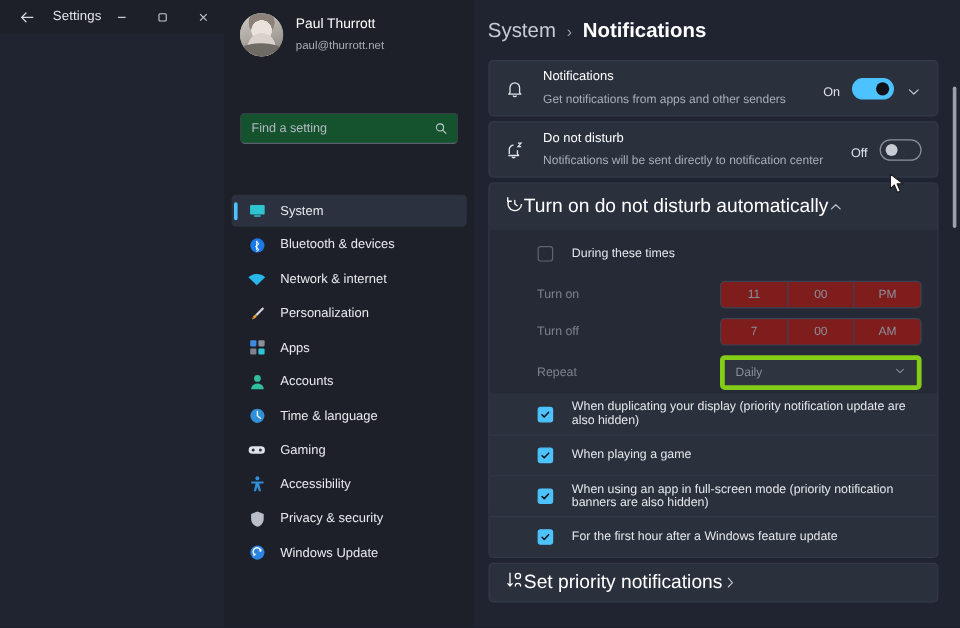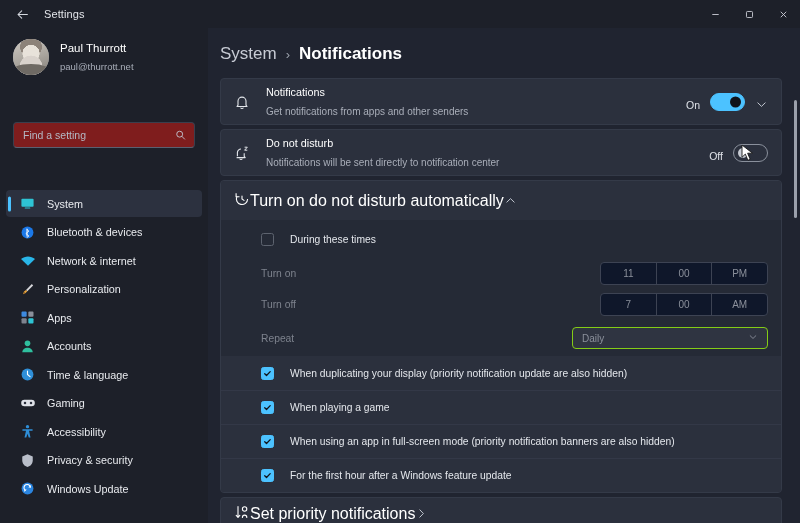--- a/index.html
+++ b/index.html
@@ -3,21 +3,21 @@
 <meta charset="utf-8">
 <style>
   * { margin:0; padding:0; box-sizing:border-box; }
   html,body { width:800px; height:523px; overflow:hidden; }
   body {
     background:#202430;
     font-family:"Liberation Sans", sans-serif;
     color:#ffffff;
     -webkit-font-smoothing:antialiased;
   }
-  .window { position:relative; width:800px; height:523px; display:flex; flex-direction:column;
+  .window { position:relative; width:800px; height:523px; display:flex; flex-direction:row;
             background:#202430; }
 
   
   .titlebar { height:28px; display:flex; align-items:center; flex:0 0 28px;
               background:#1d2029; }
   .tb-back { width:44px; height:28px; display:flex; align-items:center; justify-content:center;
              color:#d6d9e0; }
   .tb-title { font-size:11px; color:#e3e5ea; letter-spacing:.1px; }
   .tb-spacer { flex:1; }
   .tb-btn { width:34px; height:28px; display:flex; align-items:center; justify-content:center;
@@ -38,21 +38,21 @@
         radial-gradient(circle at 50% 40%, #e8e2da 0 30%, rgba(0,0,0,0) 31%),
         radial-gradient(circle at 50% 22%, #8c8279 0 32%, rgba(0,0,0,0) 33%),
         linear-gradient(160deg,#cfcac3 0%, #a9a49d 55%, #837e78 100%);
   }
   .avatar .shoulders { position:absolute; left:-8%; right:-8%; bottom:-16%; height:46%;
       background:#6f6a64; border-radius:50% 50% 0 0; }
   .pname { font-size:11.5px; color:#ffffff; line-height:1.25; }
   .pmail { font-size:9.5px; color:#a8adb8; line-height:1.3; margin-top:5px; }
 
   .searchwrap { padding:4px 13px 10px 13px; }
-  .search { position:relative; height:26px; background:#7f1d1d; border:1px solid #3a3f4d;
+  .search { position:relative; height:26px; background:#14532d; border:1px solid #3a3f4d;
             border-bottom:1px solid #5a6070; border-radius:4px; display:flex; align-items:center; }
   .search input { flex:1; background:transparent; border:0; outline:none; height:100%;
                   padding:0 24px 0 9px; font-size:10.5px; color:#e6e8ec;
                   font-family:"Liberation Sans", sans-serif; }
   .search input::placeholder { color:#b4b9c4; }
   .search .mag { position:absolute; right:8px; top:50%; transform:translateY(-50%);
                  color:#c4c9d4; display:flex; }
 
   .nav { flex:1; padding:0 6px; overflow:hidden; }
   .nav-item { position:relative; display:flex; align-items:center; gap:11px; height:27px;
@@ -104,26 +104,26 @@
   .cbx { width:13px; height:13px; border-radius:2.5px; flex:0 0 13px; display:flex;
          align-items:center; justify-content:center; }
   .cbx.checked { background:#4cc2ff; border:1px solid #4cc2ff; }
   .cbx.unchecked { background:transparent; border:1px solid #6f7683; }
   .cbx.unchecked.dim { border-color:#5d636f; }
 
   .sublabel { font-size:10.3px; color:#e4e7ec; margin-left:16px; }
 
   .time-row { display:flex; align-items:center; min-height:31px; padding:0 13px 0 40px; }
   .time-label { flex:1; font-size:10.3px; color:#7d828d; }
-  .time-fields { display:flex; background:#0f172a; border:1px solid #3d4353; border-radius:4px;
+  .time-fields { display:flex; background:#7f1d1d; border:1px solid #3d4353; border-radius:4px;
                  overflow:hidden; width:168px; }
   .tf { flex:1; text-align:center; font-size:10px; color:#8b909b; padding:5px 0;
         border-right:1px solid #3d4353; }
   .tf:last-child { border-right:0; }
-  .repeat-sel { width:196px; background:#2f3441; border:1px solid #84cc16; border-radius:4px;
+  .repeat-sel { width:168px; background:#2f3441; border:4px solid #84cc16; border-radius:4px;
                 display:flex; align-items:center; justify-content:space-between;
                 padding:4px 9px; font-size:10px; color:#8b909b; }
 
   .check-rows { }
   .check-row { display:flex; align-items:center; min-height:34px; padding:0 13px 0 40px;
                background:#2b303d; border-top:1px solid #333847; }
   .check-row:first-child { border-top:0; }
 
   .priority-card { display:flex; align-items:center; min-height:33px; padding:0 13px;
                    background:#2b303d; border:1px solid #343a48; border-radius:4px; }

